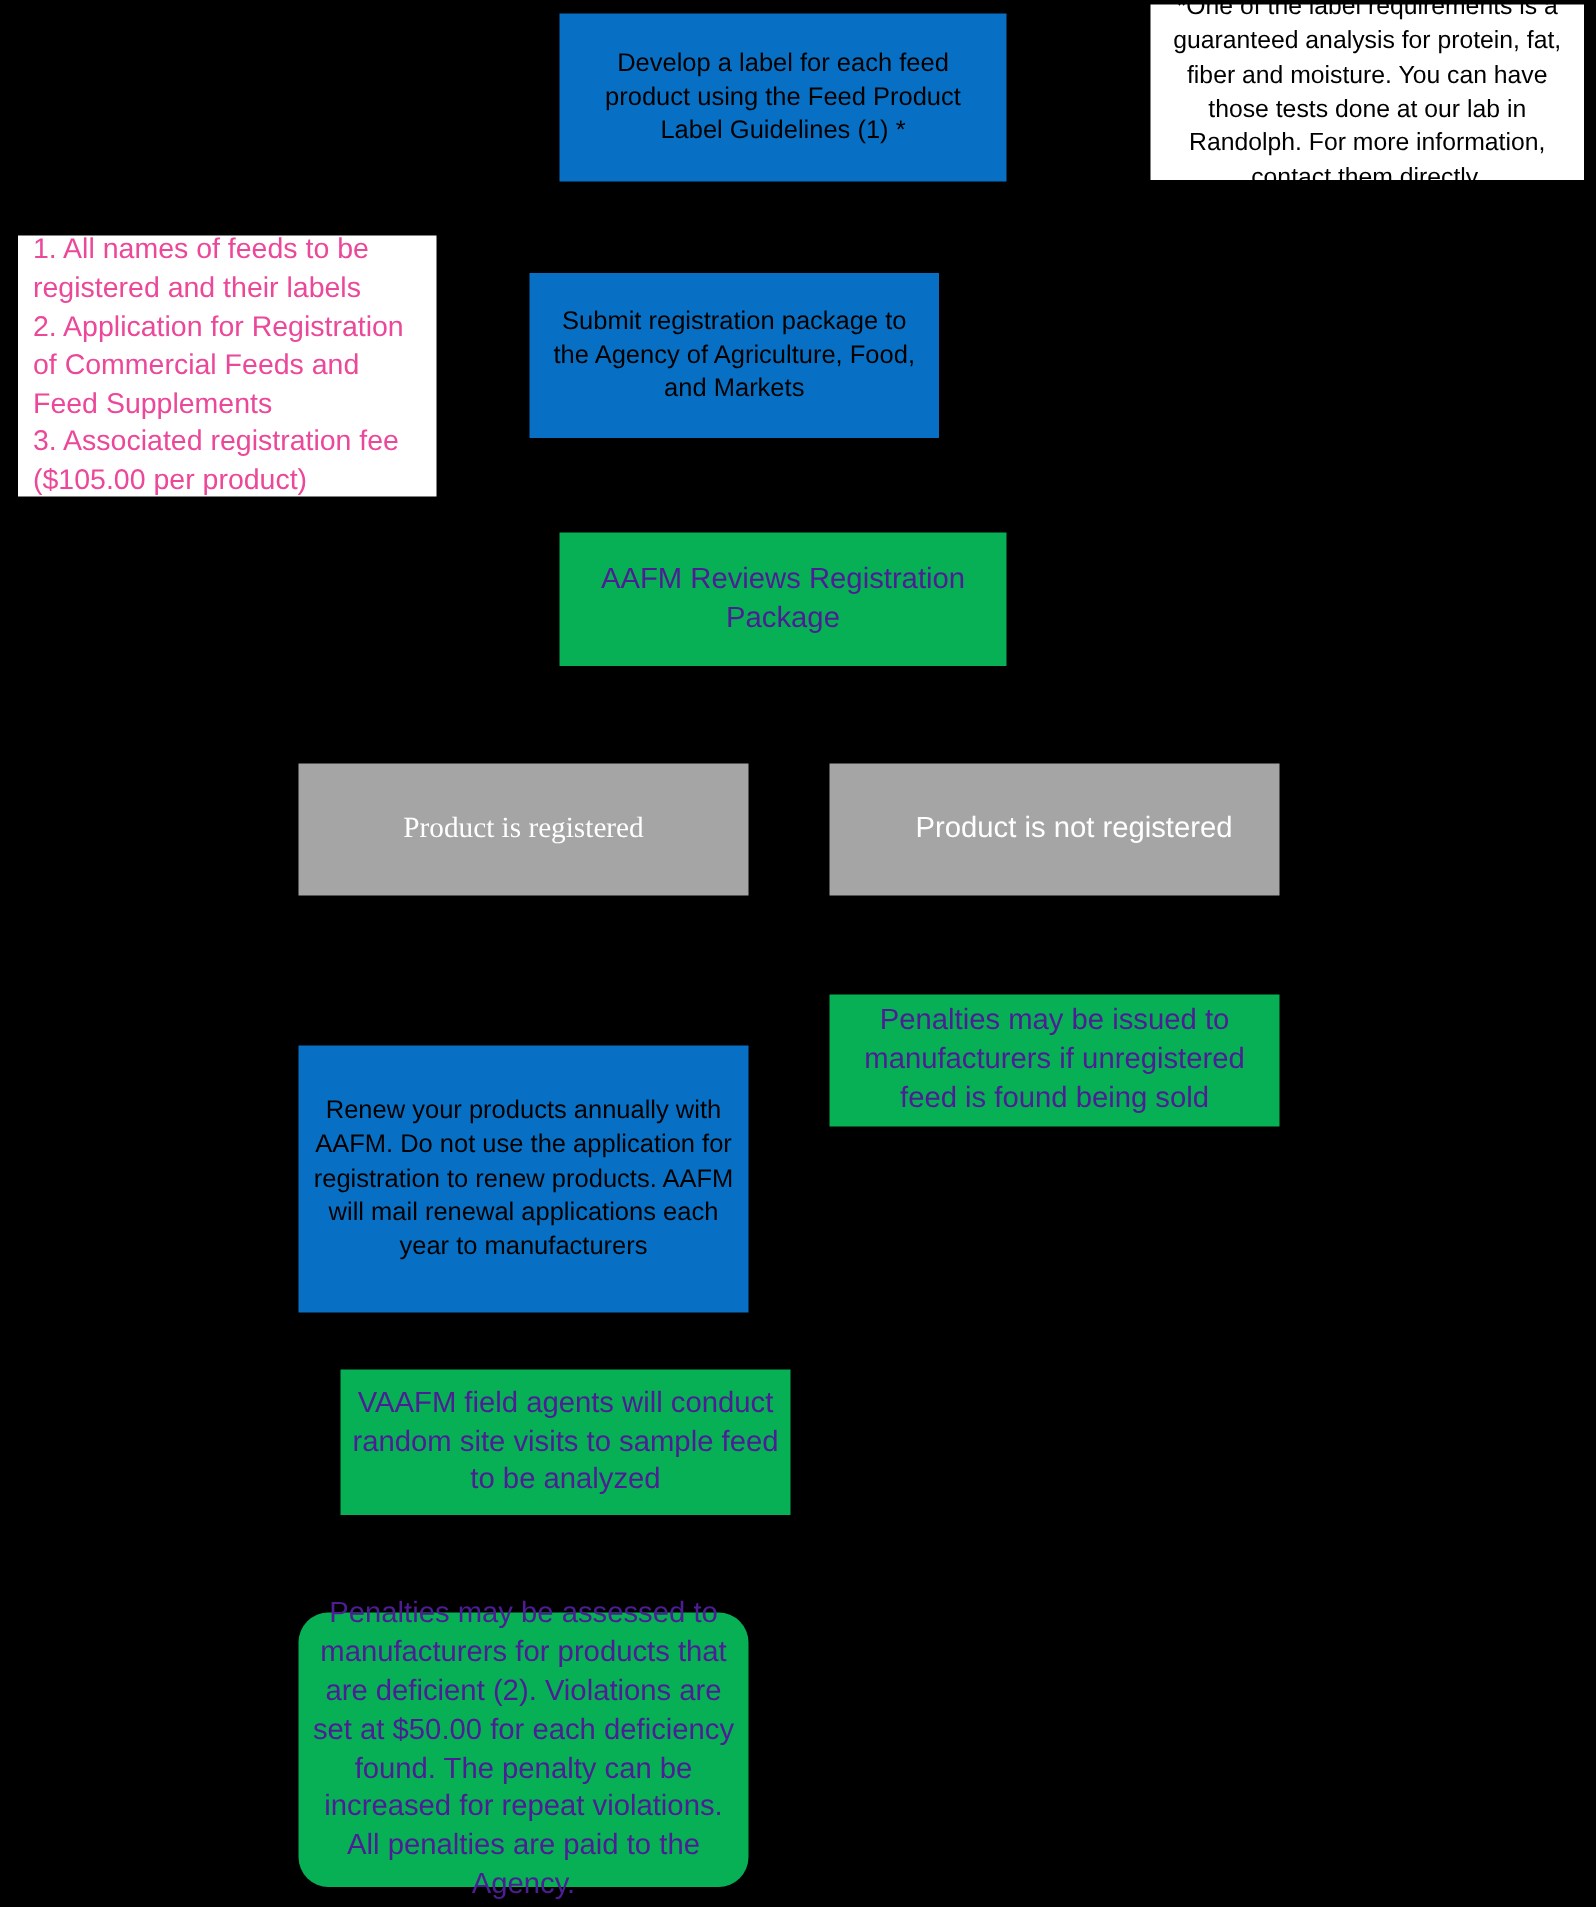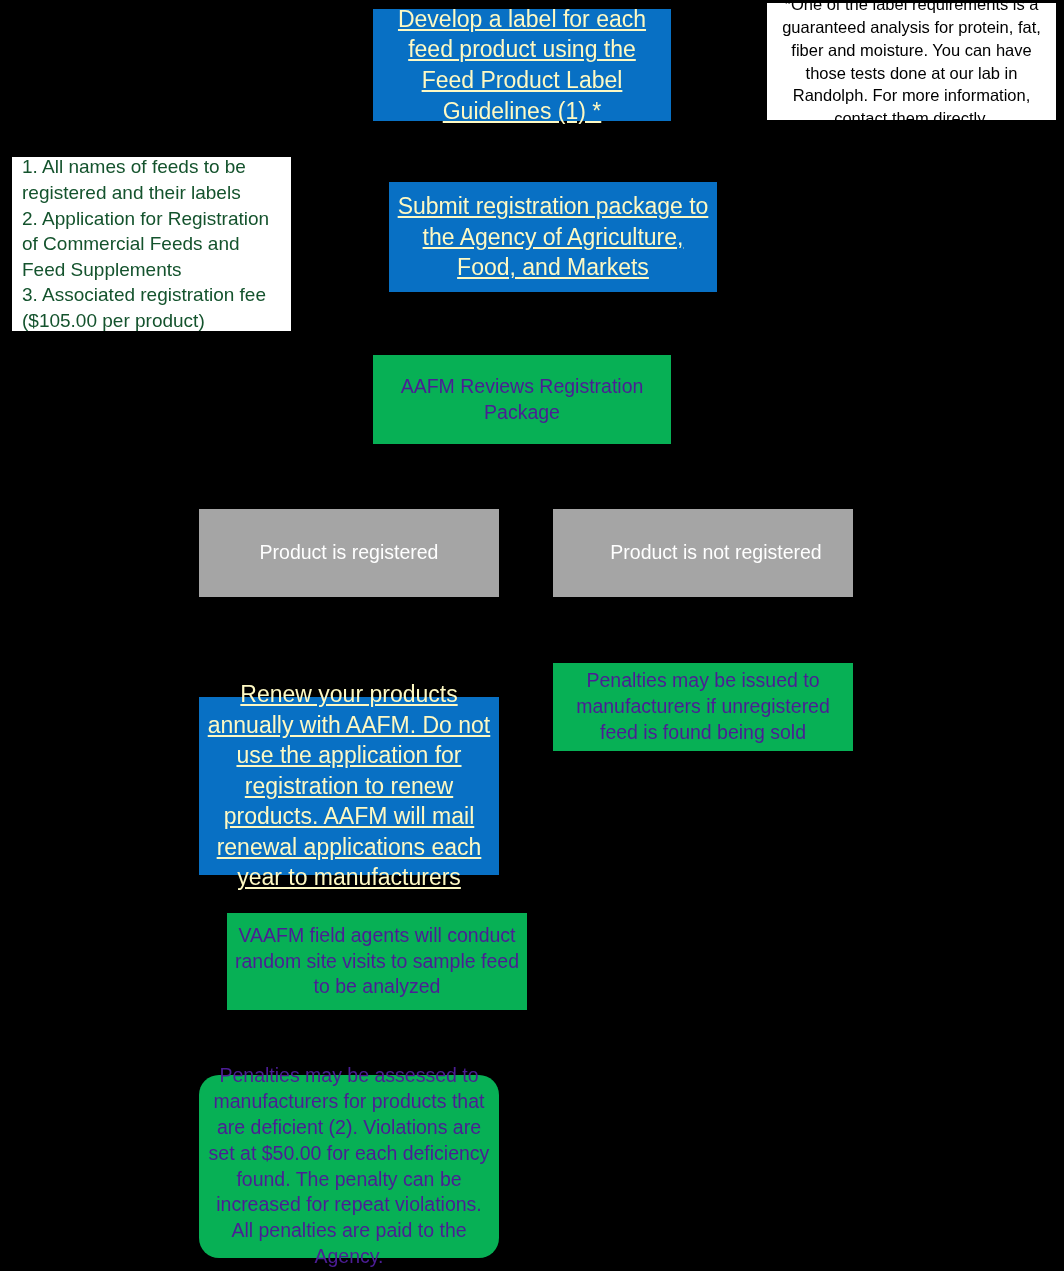--- a/index.html
+++ b/index.html
@@ -22,43 +22,42 @@
     display: flex;
     align-items: center;
     justify-content: center;
     text-align: center;
     line-height: 1.33;
     padding: 4px 8px;
     white-space: pre-line;
   }
   .node-blue {
     background: #0870c4;
-    color: #fef9c3;
-    font-size: 23px;
-    text-decoration: underline;
+    color: #000000;
+    font-size: 17px;
   }
   .node-green {
     background: #07b055;
     color: #4c1d95;
     font-size: 19.5px;
   }
   .node-gray {
     background: #a5a5a5;
     color: #ffffff;
     font-size: 19.5px;
   }
   .node-note {
     background: #ffffff;
     color: #000000;
     font-size: 16.5px;
     line-height: 1.38;
   }
   .node-note-left {
     background: #ffffff;
-    color: #14532d;
+    color: #ec4899;
     font-size: 19px;
     line-height: 1.35;
     text-align: left;
     justify-content: flex-start;
     padding: 6px 10px;
   }
 </style>
 </head>
 <body>
 
@@ -71,29 +70,29 @@
   <div class="node node-note" style="left:767px; top:3px; width:289px; height:117px;">
     <span>*One of the label requirements is a guaranteed analysis for protein, fat, fiber and moisture. You can have those tests done at our lab in Randolph. For more information, contact them directly.</span>
   </div>
 
   <div class="node node-note-left" style="left:12px; top:157px; width:279px; height:174px;">
     <span>1. All names of feeds to be registered and their labels
 2. Application for Registration of Commercial Feeds and Feed Supplements
 3. Associated registration fee ($105.00 per product)</span>
   </div>
 
-  <div class="node node-blue" style="left:389px; top:182px; width:328px; height:110px;">
+  <div class="node node-blue" style="left:353px; top:182px; width:273px; height:110px;">
     <span>Submit registration package to the Agency of Agriculture, Food, and Markets</span>
   </div>
 
   <div class="node node-green" style="left:373px; top:355px; width:298px; height:89px;">
     <span>AAFM Reviews Registration Package</span>
   </div>
 
-  <div class="node node-gray" style="left:199px; top:509px; width:300px; height:88px;">
+  <div class="node node-gray" style="left:199px; top:509px; width:300px; height:88px;font-family:Liberation Serif, serif;">
     <span>Product is registered</span>
   </div>
 
   <div class="node node-gray" style="left:553px; top:509px; width:300px; height:88px;padding-left:34px;">
     <span>Product is not registered</span>
   </div>
 
   <div class="node node-blue" style="left:199px; top:664px; width:300px; height:178px;margin-top:33px;">
     <span>Renew your products annually with AAFM. Do not use the application for registration to renew products. AAFM will mail renewal applications each year to manufacturers</span>
   </div>

